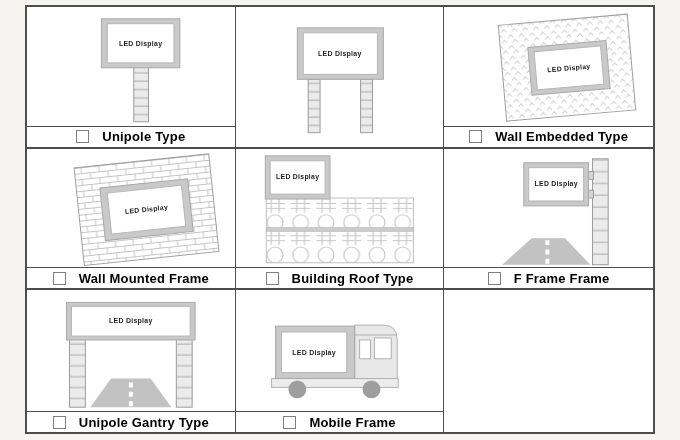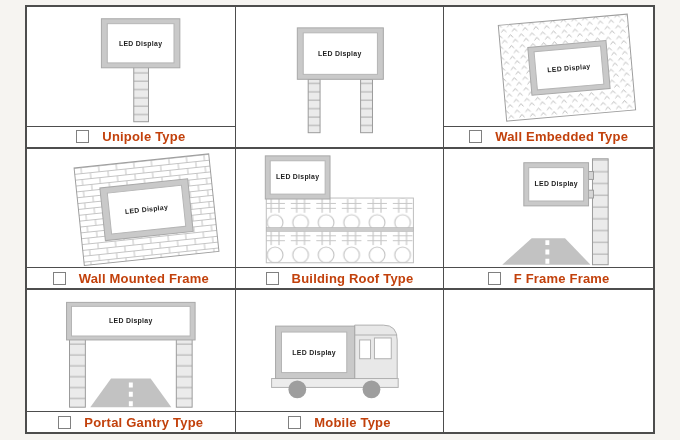--- a/index.html
+++ b/index.html
@@ -32,21 +32,21 @@
     border-top:1.5px solid #4d4d4d;
     display:flex;align-items:center;justify-content:center;gap:13px;
     background:#ffffff;
   }
   .checkbox{
     width:11px;height:11px;flex:0 0 11px;
     border:1.5px solid #808080;background:#fff;box-sizing:content-box;
     cursor:pointer;
   }
   .type-label{
-    font-weight:bold;font-size:13px;color:#c2410c;letter-spacing:.2px;
+    font-weight:bold;font-size:13px;color:#000000;letter-spacing:.2px;
     white-space:nowrap;
   }
   .led-text{
     font-family:"Liberation Sans",sans-serif;
     font-size:7px;font-weight:bold;fill:#1c1c1c;letter-spacing:.3px;
   }
 </style>
 </head>
 <body>
 
@@ -197,38 +197,38 @@
         <line x1="105" y1="117" x2="105" y2="91" stroke="#ffffff" stroke-width="4" stroke-dasharray="5 4.5"></line>
         <rect x="43" y="49" width="16" height="69" fill="url(#seg8)" stroke="#9a9a9a" stroke-width="1"></rect>
         <rect x="151" y="49" width="16" height="69" fill="url(#seg8)" stroke="#9a9a9a" stroke-width="1"></rect>
         <rect x="40" y="12" width="130" height="38" fill="#c9c9c9" stroke="#a8a8a8" stroke-width="1"></rect>
         <rect x="45" y="16" width="120" height="30" fill="#ffffff" stroke="#b5b5b5" stroke-width="1"></rect>
         <text class="led-text" x="105" y="33" text-anchor="middle">LED Display</text>
       </svg>
     </div>
     <div class="label-band">
       <span class="checkbox"></span>
-      <span class="type-label">Portal Gantry Type</span>
+      <span class="type-label">Unipole Gantry Type</span>
     </div>
   </div>
 
   <div class="cell">
     <div class="diagram">
       <svg viewBox="0 0 210 121" preserveAspectRatio="xMidYMid meet">
         <rect x="36" y="89" width="128" height="9" fill="#ececec" stroke="#b0b0b0" stroke-width="1"></rect>
         <path d="M120 89 V35 H149 Q163 35 163 50 V89 Z" fill="#e8e8e8" stroke="#b0b0b0" stroke-width="1"></path>
         <path d="M120 45 H163" stroke="#b0b0b0" stroke-width="1"></path>
         <rect x="125" y="50" width="11" height="19" fill="#ffffff" stroke="#b0b0b0" stroke-width="1"></rect>
         <rect x="140" y="48" width="17" height="21" fill="#ffffff" stroke="#b0b0b0" stroke-width="1"></rect>
         <rect x="40" y="36" width="80" height="53" fill="#c9c9c9" stroke="#a8a8a8" stroke-width="1"></rect>
         <rect x="46" y="42" width="66" height="41" fill="#ffffff" stroke="#b5b5b5" stroke-width="1"></rect>
         <text class="led-text" x="79" y="65" text-anchor="middle" font-size="6.4">LED Display</text>
         <circle cx="62" cy="100" r="9" fill="#9e9e9e"></circle>
         <circle cx="137" cy="100" r="9" fill="#9e9e9e"></circle>
       </svg>
     </div>
     <div class="label-band">
       <span class="checkbox"></span>
-      <span class="type-label">Mobile Type</span>
+      <span class="type-label">Mobile Frame</span>
     </div>
   </div>
 
 </div>
 
 </body></html>

